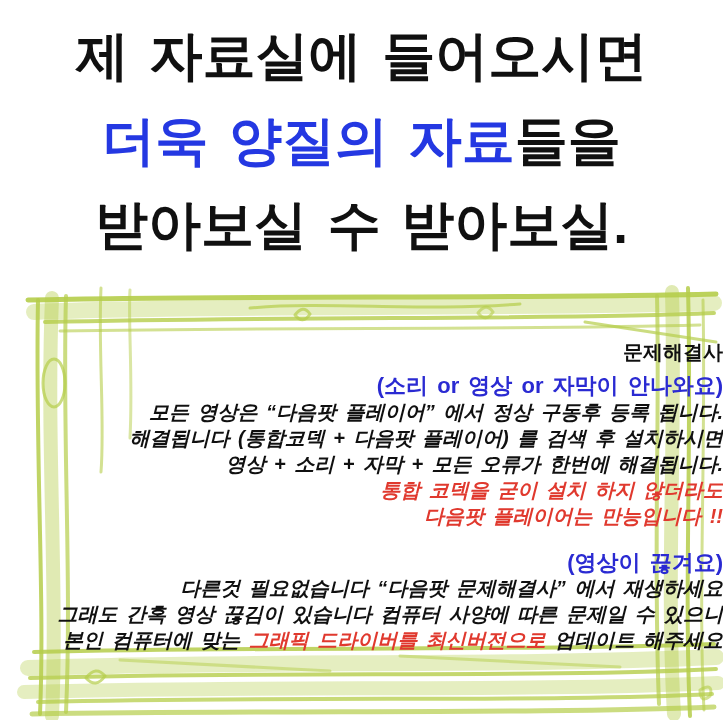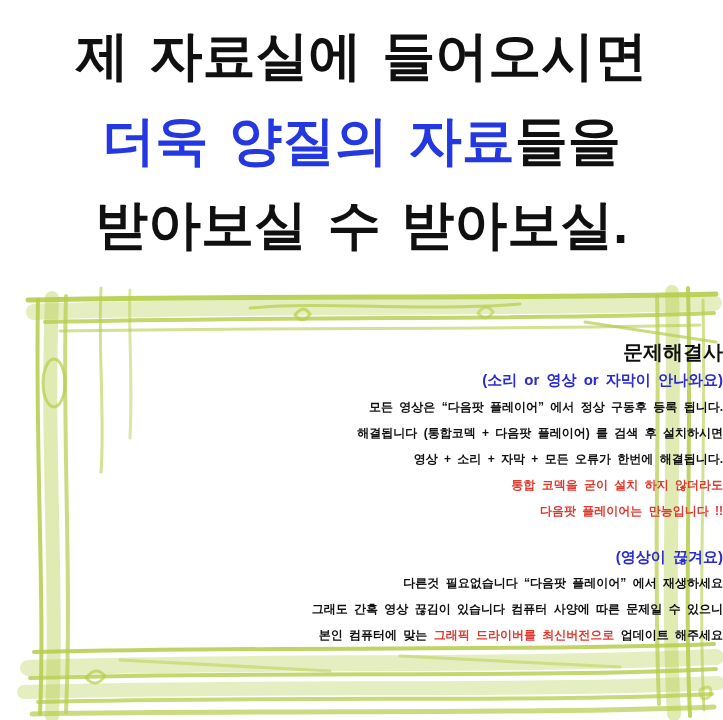--- a/index.html
+++ b/index.html
@@ -24,22 +24,22 @@
   .head-blue{color:var(--blue-heading);}
   
   #border-svg{position:absolute;left:0;top:0;pointer-events:none;z-index:1;}
   .g{fill:none;stroke:var(--green);stroke-linecap:round;}
   .w3{stroke-width:3}.w4{stroke-width:4}.w5{stroke-width:5}.w14{stroke-width:14}.w16{stroke-width:16}
   .o35{opacity:.35}.o4{opacity:.42}.o5{opacity:.5}.o6{opacity:.6}
   .o7{opacity:.7}.o75{opacity:.75}.o8{opacity:.8}.o85{opacity:.85}.o9{opacity:.9}
   
   .box-line{font-weight:bold;color:var(--black);word-spacing:3px;z-index:2;text-align:right;}
   .fs20{font-size:20px;}
-  .fs17{font-size:15px;}
-  .fs16{font-size:12px;}
+  .fs17{font-size:22px;}
+  .fs16{font-size:20px;font-style:italic;}
   .blue{color:var(--blue-box);}
   .red{color:var(--red);}
   .t340{top:339px}.t371{top:371px}.t399{top:399px}.t426{top:425px}
   .t452{top:451px}.t478{top:477px}.t504{top:503px}.t548{top:548px}
   .t575{top:575px}.t601{top:601px}.t627{top:627px}
   .ht22{top:24px}.ht108{top:109px}.ht192{top:193px}
 </style>
 </head>
 <body>
 
@@ -92,18 +92,18 @@
 
 <div class="abs box-line fs16 t399">모든 영상은  “다음팟 플레이어”  에서 정상 구동후 등록 됩니다.</div>
 <div class="abs box-line fs16 t426">해결됩니다 (통합코덱 + 다음팟 플레이어) 를 검색 후 설치하시면</div>
 <div class="abs box-line fs16 t452">영상 + 소리 + 자막 + 모든 오류가 한번에 해결됩니다.</div>
 
 <div class="abs box-line fs16 t478 red">통합 코덱을 굳이 설치 하지 않더라도</div>
 <div class="abs box-line fs16 t504 red">다음팟 플레이어는 만능입니다 !!</div>
 
 <div class="abs box-line fs17 t548 blue">(영상이 끊겨요)</div>
 
-<div class="abs box-line fs16 t575">다른것 필요없습니다  “다음팟 플레이어” 에서 재생하세요</div>
+<div class="abs box-line fs16 t575">다른것 필요없습니다  “다음팟 문제해결사” 에서 재생하세요</div>
 <div class="abs box-line fs16 t601">그래도 간혹 영상 끊김이 있습니다 컴퓨터 사양에 따른 문제일 수 있으니</div>
 
 <div class="abs box-line fs16 t627">
   <span>본인 컴퓨터에 맞는 </span><span class="red">그래픽 드라이버를 최신버전으로</span><span> 업데이트 해주세요</span>
 </div>
 
 </body></html>

